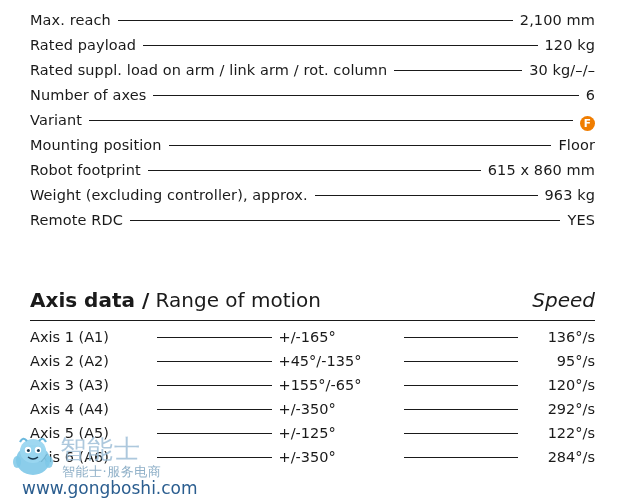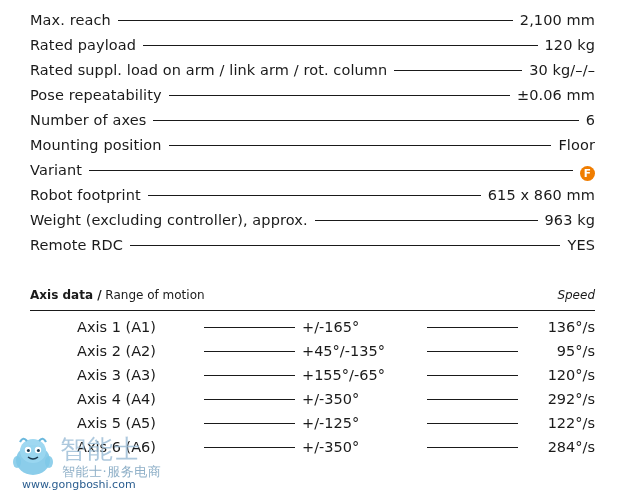--- a/index.html
+++ b/index.html
@@ -77,21 +77,21 @@
   .axis-section {
     position: absolute;
     left: 30px;
     top: 288px;
     width: 565px;
   }
   .axis-header {
     display: flex;
     align-items: baseline;
     justify-content: space-between;
-    font-size: 12px;
+    font-size: 20px;
     padding-bottom: 8px;
   }
   .axis-header .title strong {
     font-weight: bold;
   }
   .axis-header .title span {
     font-weight: normal;
   }
   .axis-header .speed {
     font-weight: normal;
@@ -101,21 +101,20 @@
     height: 1px;
     background: #1a1a1a;
     width: 100%;
     margin-bottom: 8px;
   }
   .axis-row {
     display: flex;
     align-items: baseline;
     height: 24px;
     font-size: 14.5px;
-    margin-left: 47px;
   }
   .axis-row .a-label {
     white-space: nowrap;
     padding-right: 7px;
     width: 120px;
   }
   .axis-row .a-leader-left {
     flex: 1 1 auto;
     height: 1px;
     background: #1a1a1a;
@@ -175,21 +174,21 @@
     left: 54px;
     top: 31px;
     font-size: 13px;
     color: #8fb0c8;
     letter-spacing: 0.5px;
   }
   .wm-url {
     position: absolute;
     left: 14px;
     top: 46px;
-    font-size: 11px;
+    font-size: 17px;
     color: #2a5d8f;
     font-family: "DejaVu Sans", "Liberation Sans", sans-serif;
   }
 </style>
 </head>
 <body>
 
 <div class="sheet">
 
   <div class="spec-list">
@@ -206,44 +205,39 @@
       <span class="value">120 kg</span>
     </div>
 
     <div class="row">
       <span class="label">Rated suppl. load on arm / link arm / rot. column</span>
       <span class="leader"></span>
       <span class="value">30 kg/–/–</span>
     </div>
 
 
-    <div class="row">
-      <span class="label">Pose repeatability</span>
-      <span class="leader"></span>
-      <span class="value">±0.06 mm</span>
-    </div>
 
     <div class="row">
       <span class="label">Number of axes</span>
       <span class="leader"></span>
       <span class="value">6</span>
-    </div>
-
-    <div class="row">
-      <span class="label">Mounting position</span>
-      <span class="leader"></span>
-      <span class="value">Floor</span>
     </div>
 
     <div class="row">
       <span class="label">Variant</span>
       <span class="leader"></span>
       <span class="value">
         <span class="variant-badge">F</span>
       </span>
+    </div>
+
+    <div class="row">
+      <span class="label">Mounting position</span>
+      <span class="leader"></span>
+      <span class="value">Floor</span>
     </div>
 
     <div class="row">
       <span class="label">Robot footprint</span>
       <span class="leader"></span>
       <span class="value">615 x 860 mm</span>
     </div>
 
     <div class="row">
       <span class="label">Weight (excluding controller), approx.</span>

